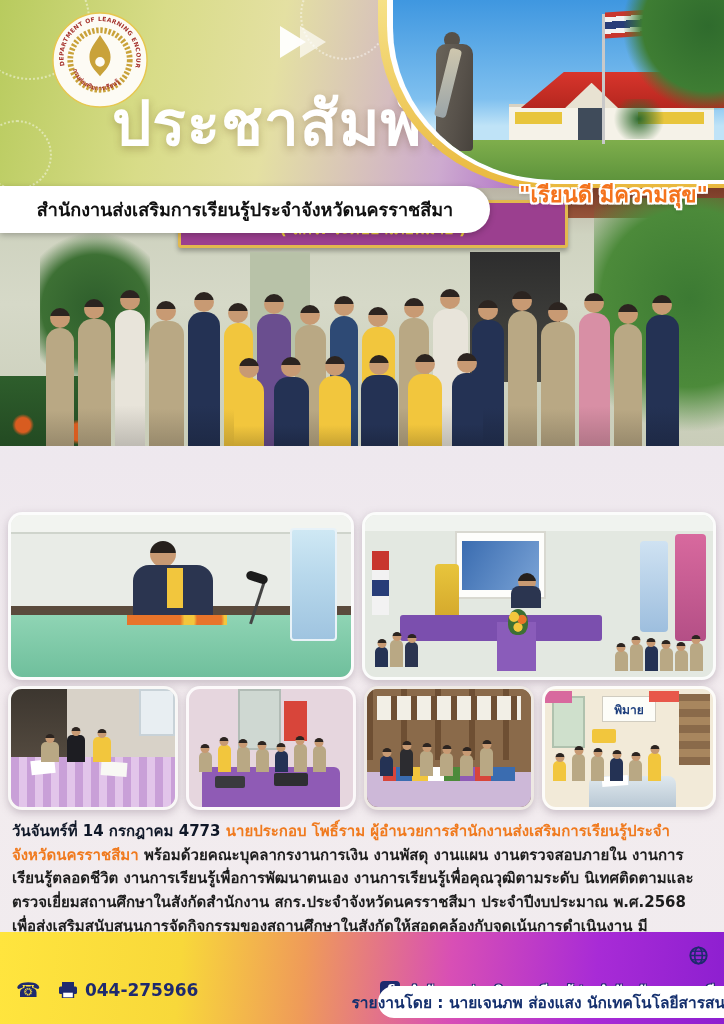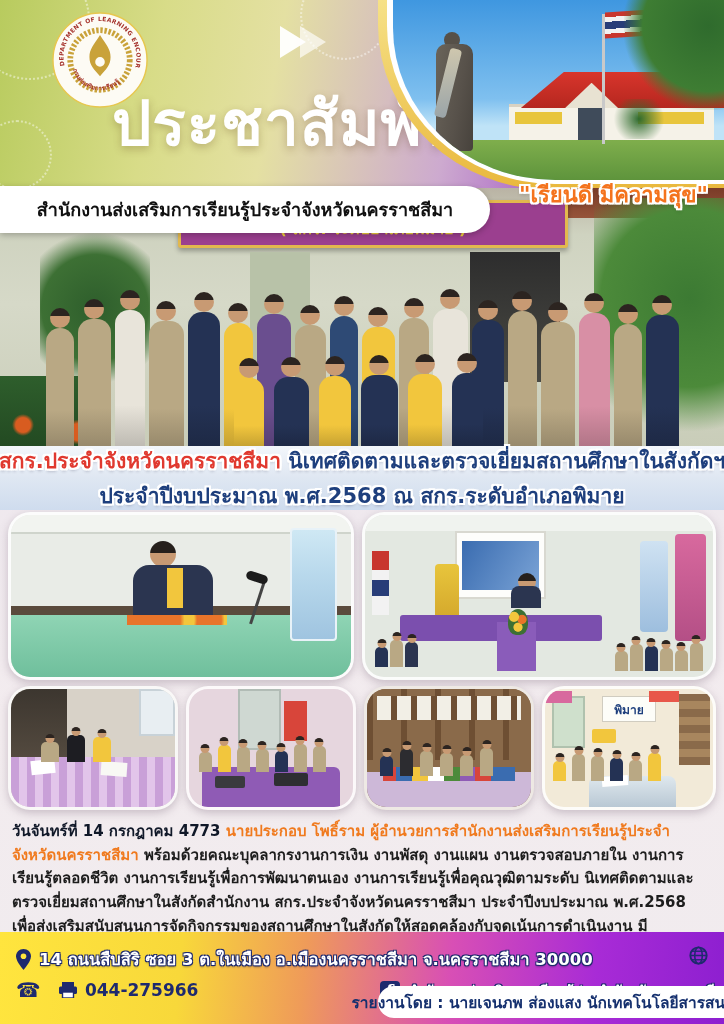--- a/index.html
+++ b/index.html
@@ -57,21 +57,21 @@
   #headline{position:absolute;left:0;top:446px;width:724px;height:64px;
     background:linear-gradient(180deg,#f3f7fb 0%,#dfe7f2 50%,#cfdcee 100%);
     display:flex;flex-direction:column;align-items:center;justify-content:center;gap:2px;z-index:5;}
   #headline .l1{white-space:nowrap;font-size:21px;font-weight:bold;}
   #headline .red{color:#e0392f;}
   #headline .blue{color:#1e3f7d;}
   #headline .l2{white-space:nowrap;font-size:21px;font-weight:bold;color:#1e3f7d;}
   .outline-w{text-shadow:-2px -2px 0 #fff,2px -2px 0 #fff,-2px 2px 0 #fff,2px 2px 0 #fff,0 -2px 0 #fff,0 2px 0 #fff,-2px 0 0 #fff,2px 0 0 #fff,0 3px 3px rgba(50,50,80,.3);}
 
   
-  .photo{position:absolute;border-radius:22px;overflow:hidden;border:3px solid rgba(255,255,255,.85);
+  .photo{position:absolute;border-radius:14px;overflow:hidden;border:3px solid rgba(255,255,255,.85);
     box-shadow:0 3px 8px rgba(120,100,120,.35);}
   .mini-row{position:absolute;display:flex;gap:2px;align-items:flex-end;}
   .mini-person{width:13px;border-radius:5px 5px 0 0;position:relative;flex:0 0 auto;}
   .mini-person i{position:absolute;top:-8px;left:50%;transform:translateX(-50%);width:9px;height:9px;border-radius:50%;
     background:linear-gradient(180deg,#2c2420 40%,#c89a73 40%);}
 
   
   #article{position:absolute;left:12px;top:820px;width:700px;height:110px;font-size:15px;line-height:1.58;
     color:#1d1d1d;font-weight:600;text-align:left;}
   #article .date{font-weight:bold;color:#101828;}
@@ -234,27 +234,20 @@
         </div>
         <div class="person" style="background: linear-gradient(rgb(242, 198, 61) 0%, rgb(242, 198, 61) 70%, rgba(0, 0, 0, 0.18) 100%), rgb(242, 198, 61); height: 72px; width: 34px;">
           <i class="head"></i>
         </div>
         <div class="person" style="background: linear-gradient(rgb(36, 50, 84) 0%, rgb(36, 50, 84) 70%, rgba(0, 0, 0, 0.18) 100%), rgb(36, 50, 84); height: 73px; width: 31px;">
           <i class="head"></i>
         </div>
       </div>
   </div>
 
-  <div id="headline">
-    <div class="l1">
-      <span class="red outline-w">สกร.ประจำจังหวัดนครราชสีมา</span>
-      <span class="blue outline-w">นิเทศติดตามและตรวจเยี่ยมสถานศึกษาในสังกัดฯ</span>
-    </div>
-    <div class="l2 outline-w">ประจำปีงบประมาณ พ.ศ.2568 ณ สกร.ระดับอำเภอพิมาย</div>
-  </div>
 
   <div class="photo" style="left:8px;top:512px;width:346px;height:168px;background:#e9ece7;">
     <div class="abs" style="left:0;top:0;width:100%;height:12%;background:#f2f4f0;border-bottom:2px solid #cfd4cc;"></div>
     <div class="abs" style="left:0;top:56%;width:100%;height:6%;background:#5a4a3c;"></div>
     <div class="abs" style="left:0;top:62%;width:100%;height:38%;background:linear-gradient(180deg,#8fd4b4,#6fbf9c);"></div>
     <div class="abs" style="right:4%;top:8%;width:14%;height:70%;background:linear-gradient(180deg,#cfe8f4 0%,#b9d9ec 40%,#9fc4e0 100%);border:2px solid #e8f2f8;border-radius:4px;"></div>
     <div class="abs" style="left:38%;top:34%;width:13%;height:30%;background:#3a3f45;border-radius:6px;"></div>
     <div class="abs" style="left:41%;top:16%;width:26px;height:26px;border-radius:50%;background:linear-gradient(180deg,#26201c 45%,#c89a73 45%);"></div>
     <div class="abs" style="left:36%;top:31%;width:80px;height:55px;border-radius:16px 16px 0 0;background:#2b3550;"></div>
     <div class="abs" style="left:46%;top:33%;width:16px;height:40px;background:#f2c63d;"></div>
@@ -421,27 +414,20 @@
 
   <div id="article">
     <span class="date">วันจันทร์ที่ 14 กรกฎาคม 4773</span>
     <span> </span>
     <span class="hl">นายประกอบ โพธิ์ราม ผู้อำนวยการสำนักงานส่งเสริมการเรียนรู้ประจำจังหวัดนครราชสีมา</span>
     <span> </span>
     <span>พร้อมด้วยคณะบุคลากรงานการเงิน งานพัสดุ งานแผน งานตรวจสอบภายใน งานการเรียนรู้ตลอดชีวิต งานการเรียนรู้เพื่อการพัฒนาตนเอง งานการเรียนรู้เพื่อคุณวุฒิตามระดับ นิเทศติดตามและตรวจเยี่ยมสถานศึกษาในสังกัดสำนักงาน สกร.ประจำจังหวัดนครราชสีมา ประจำปีงบประมาณ พ.ศ.2568 เพื่อส่งเสริมสนับสนุนการจัดกิจกรรมของสถานศึกษาในสังกัดให้สอดคล้องกับจุดเน้นการดำเนินงาน มีประสิทธิภาพ และเป็นไปในทิศทางเดียวกัน ณ สกร.ระดับอำเภอพิมาย</span>
   </div>
 
   <div id="footer">
-    <div class="f-row" style="left:16px;top:14px;">
-      <svg width="15" height="21" viewBox="0 0 15 21">
-        <path d="M7.5 0C3.3 0 0 3.2 0 7.3 0 12.6 7.5 21 7.5 21S15 12.6 15 7.3C15 3.2 11.7 0 7.5 0z" fill="#1e2a6e"></path>
-        <circle cx="7.5" cy="7.2" r="2.8" fill="#ffe53e"></circle>
-      </svg>
-      <span class="f-text-outline">14 ถนนสืบสิริ ซอย 3 ต.ในเมือง อ.เมืองนครราชสีมา จ.นครราชสีมา 30000</span>
-    </div>
     <div class="f-row" style="right:16px;top:14px;">
       <svg width="19" height="19" viewBox="0 0 20 20">
         <circle cx="10" cy="10" r="8.6" fill="none" stroke="#1e2a6e" stroke-width="2"></circle>
         <ellipse cx="10" cy="10" rx="4" ry="8.6" fill="none" stroke="#1e2a6e" stroke-width="1.6"></ellipse>
         <line x1="1.4" y1="10" x2="18.6" y2="10" stroke="#1e2a6e" stroke-width="1.6"></line>
         <line x1="2.6" y1="5.5" x2="17.4" y2="5.5" stroke="#1e2a6e" stroke-width="1.4"></line>
         <line x1="2.6" y1="14.5" x2="17.4" y2="14.5" stroke="#1e2a6e" stroke-width="1.4"></line>
       </svg>
     </div>
     <div class="f-row" style="left:16px;top:48px;">

